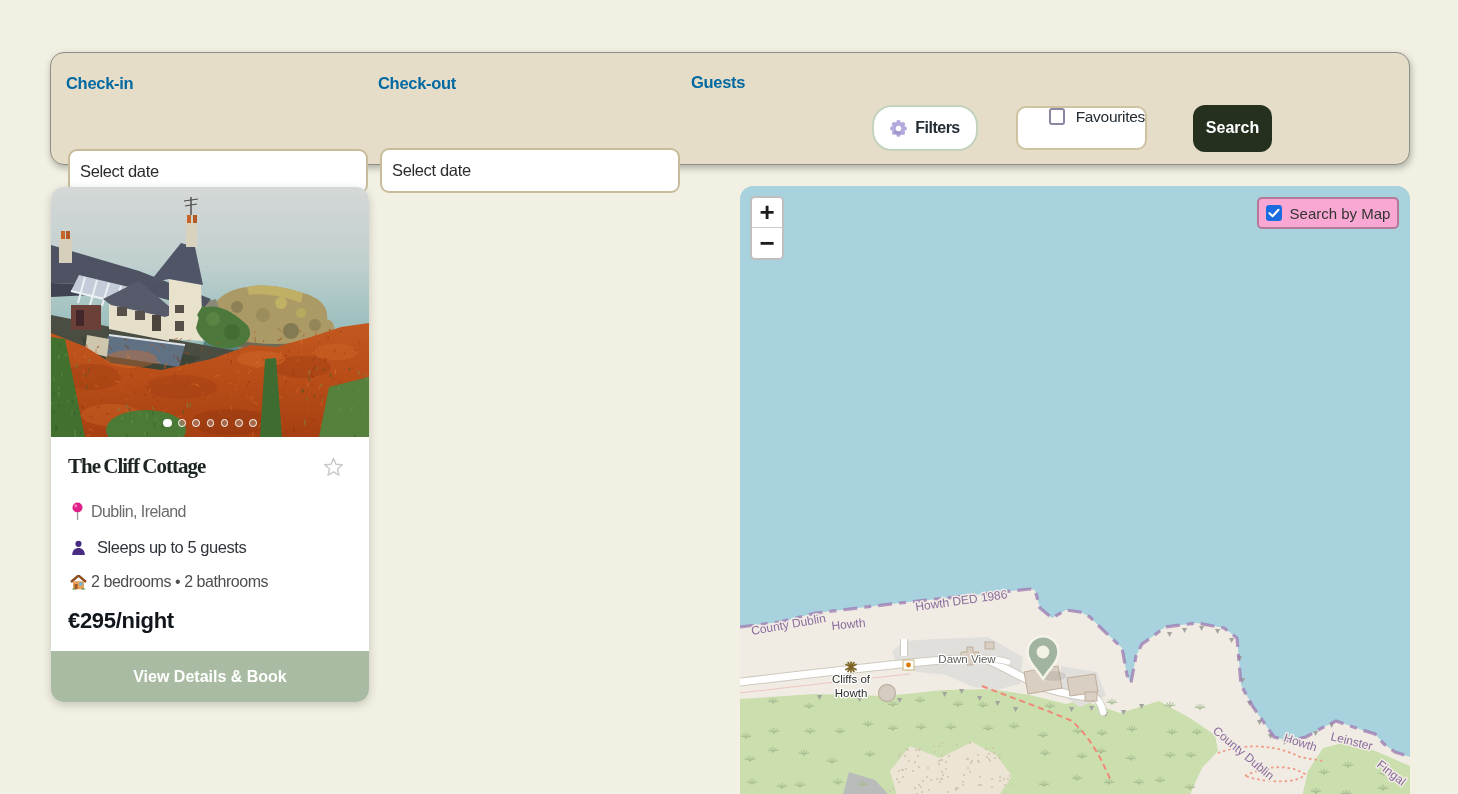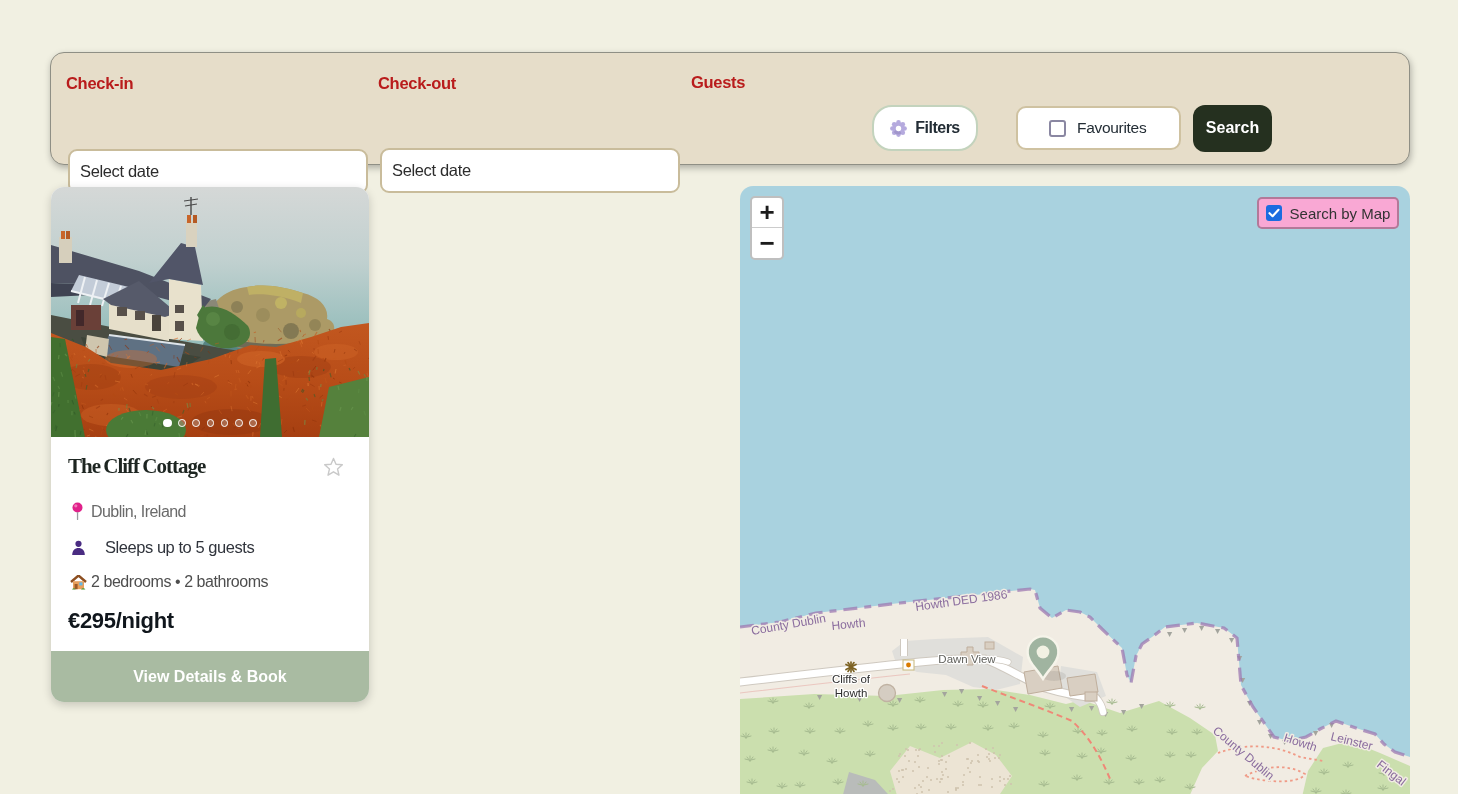--- a/index.html
+++ b/index.html
@@ -1,29 +1,29 @@
 <!DOCTYPE html>
 <html><head><meta charset="utf-8">
 <style>
 * { margin:0; padding:0; box-sizing:border-box; }
 html,body { width:1458px; height:794px; overflow:hidden; background:#f1f0e2;
   font-family:"Liberation Sans", sans-serif; position:relative; }
 .bar { position:absolute; left:50px; top:52px; width:1360px; height:113px;
   background:#e6ddc9; border:1px solid #8f8f85; border-radius:14px;
   box-shadow:1px 3px 7px rgba(0,0,0,0.28); }
-.lbl { position:absolute; font-size:16.5px; font-weight:bold; letter-spacing:-0.3px; color:#b91c1c; }
+.lbl { position:absolute; font-size:16.5px; font-weight:bold; letter-spacing:-0.3px; color:#0369a1; }
 .inp { position:absolute; background:#fff; border:2px solid #c9bc9b; border-radius:9px;
   display:flex; align-items:center; padding-left:10px; font-size:16.5px; letter-spacing:-0.35px; color:#2c2c2c;margin-top:45px; }
 .selarrow { width:0; height:0; border-left:6.5px solid transparent; border-right:6.5px solid transparent;
   border-top:8px solid #3a3a3a; position:absolute; right:16px; top:50%; margin-top:-4px; }
 .filters { position:absolute; left:821px; top:52px; width:106px; height:46px; background:#fff;
   border:2px solid #c3d3bd; border-radius:20px; display:flex; align-items:center; justify-content:center; gap:8px; }
 .filters span { font-size:16px; font-weight:bold; letter-spacing:-0.5px; color:#232d35; }
-.fav { position:absolute; left:965px; top:53px; width:165px; height:44px; background:#fff;
-  border:2px solid #cfc2a1; border-radius:10px; display:flex; align-items:center; padding-left:31px; gap:11px; }
+.fav { position:absolute; left:965px; top:53px; width:131px; height:44px; background:#fff;
+  border:2px solid #cfc2a1; border-radius:10px; display:flex; align-items:flex-start; padding-left:31px; gap:11px; }
 .fav .cb { width:17px; height:17px; border:2px solid #8a87a2; border-radius:3px; background:#fff; }
 .fav span { font-size:15.5px; letter-spacing:-0.3px; color:#232d35; }
 .searchbtn { position:absolute; left:1142px; top:51.5px; width:79px; height:47px; background:#25301f;
   border-radius:12px; color:#fff; font-size:16px; font-weight:bold; display:flex; align-items:center; justify-content:center; }
 .card { position:absolute; left:51px; top:187px; width:318px; height:515px; background:#fff;
   border-radius:13px; box-shadow:0 3px 10px rgba(0,0,0,0.18); overflow:hidden; }
 .dots { position:absolute; left:0; top:232px; width:318px; display:flex; justify-content:center; gap:6.6px; }
 .dot { width:7.6px; height:7.6px; border-radius:50%; background:rgba(180,140,120,0.55); border:1.8px solid #fff; }
 .dot.on { background:#fff; border:0; width:8.4px; height:8.4px; }
 .title { position:absolute; left:17px; top:267px; font-family:"Liberation Serif", serif;
@@ -532,21 +532,21 @@
         <path d="M12,2.6 L14.6,8.6 L21.2,9.2 L16.2,13.5 L17.7,20 L12,16.5 L6.3,20 L7.8,13.5 L2.8,9.2 L9.4,8.6 Z" fill="none" stroke="#c9c9c9" stroke-width="1.5" stroke-linejoin="round"></path>
       </svg></div>
   <div class="row" style="top:315px; gap:7px;">
       <svg width="13" height="20" viewBox="0 0 13 20">
         <circle cx="6.5" cy="5.5" r="5" fill="#e0218a"></circle>
         <circle cx="4.8" cy="3.8" r="1.6" fill="#f17ab8"></circle>
         <rect x="5.9" y="10" width="1.3" height="8" rx="0.6" fill="#9a9aa0"></rect>
       </svg>
       <span style="font-size:16px; letter-spacing:-0.55px; color:#6a6a6a;">Dublin, Ireland</span>
     </div>
-  <div class="row" style="top:351px; gap:19px;">
+  <div class="row" style="top:351px; gap:11px;">
       <svg width="15" height="15" viewBox="0 0 15 15">
         <circle cx="7.5" cy="3.8" r="3.1" fill="#4a2c82"></circle>
         <path d="M1.2,15 C1.2,10.4 3.9,8 7.5,8 C11.1,8 13.8,10.4 13.8,15 Z" fill="#4a2c82"></path>
       </svg>
       <span style="font-size:16.5px; letter-spacing:-0.45px; color:#30343c;">Sleeps up to 5 guests</span>
     </div>
   <div class="row" style="left:19px; top:386px; gap:4px;">
       <svg width="17" height="15" viewBox="0 0 17 15">
         <path d="M1,7 L8.5,0.5 L16,7" fill="none" stroke="#8d4f21" stroke-width="2.4"></path>
         <rect x="3" y="6.2" width="11" height="8" fill="#e8a05c"></rect>

